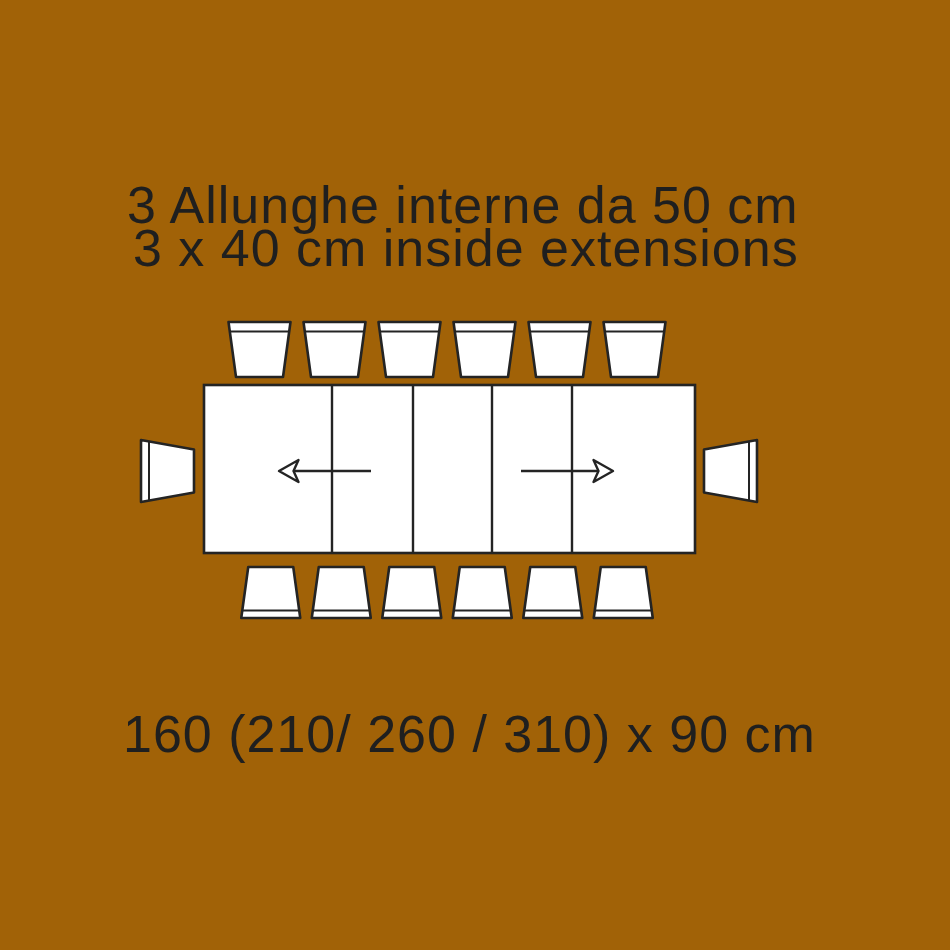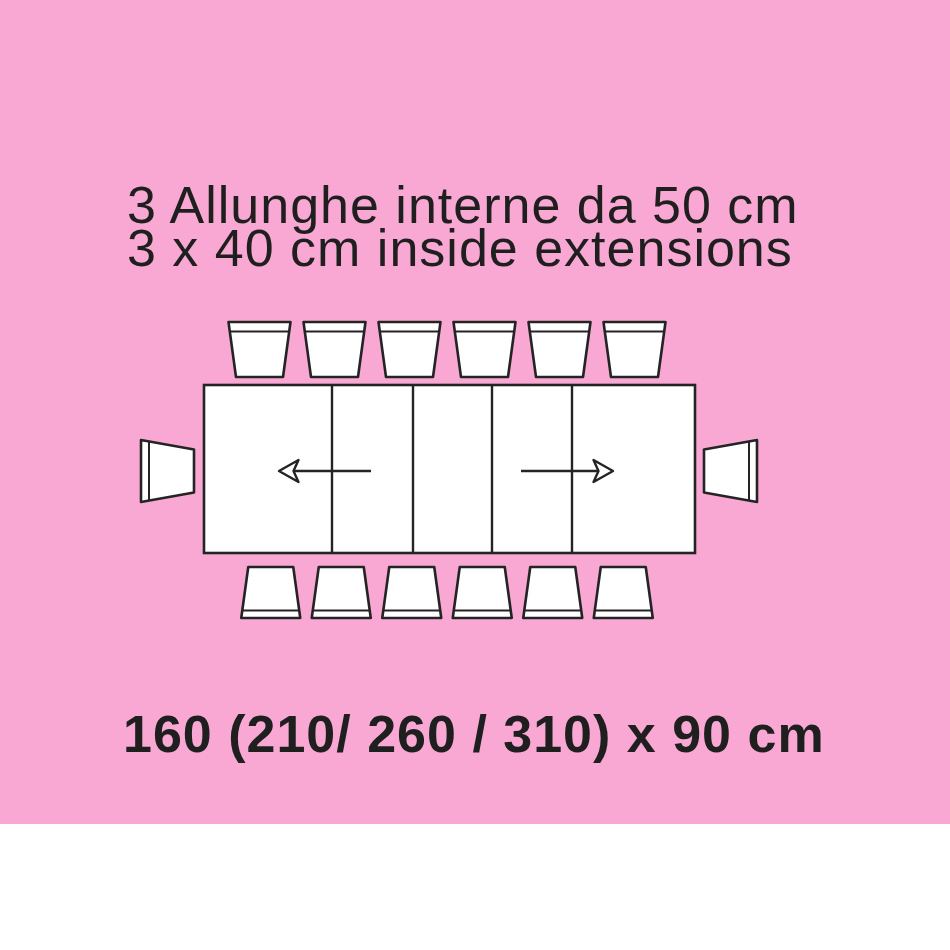--- a/index.html
+++ b/index.html
@@ -3,24 +3,25 @@
 <meta charset="utf-8">
 <style>
   html, body {
     margin: 0;
     padding: 0;
     background: #ffffff;
   }
   .canvas {
     position: relative;
     width: 950px;
-    height: 824px;
-    background: #f9a8d4;
+    height: 950px;
+    background: #a16207;
     overflow: hidden;
     font-family: "Liberation Sans", "DejaVu Sans", sans-serif;
+    text-align: right;
   }
   .title-block {
     position: absolute;
     left: 127px;
     top: 184px;
     font-size: 52px;
     line-height: 43px;
     letter-spacing: 1px;
     color: #1f1f1f;
     white-space: nowrap;
@@ -28,21 +29,21 @@
   }
   .dimensions-label {
     position: absolute;
     left: 123px;
     top: 708px;
     font-size: 52px;
     line-height: 52px;
     letter-spacing: 1px;
     color: #1f1f1f;
     white-space: nowrap;
-    font-weight: 700;
+    font-weight: 400;
   }
   svg.diagram {
     position: absolute;
     left: 0;
     top: 0;
   }
 </style>
 </head>
 <body>
 

